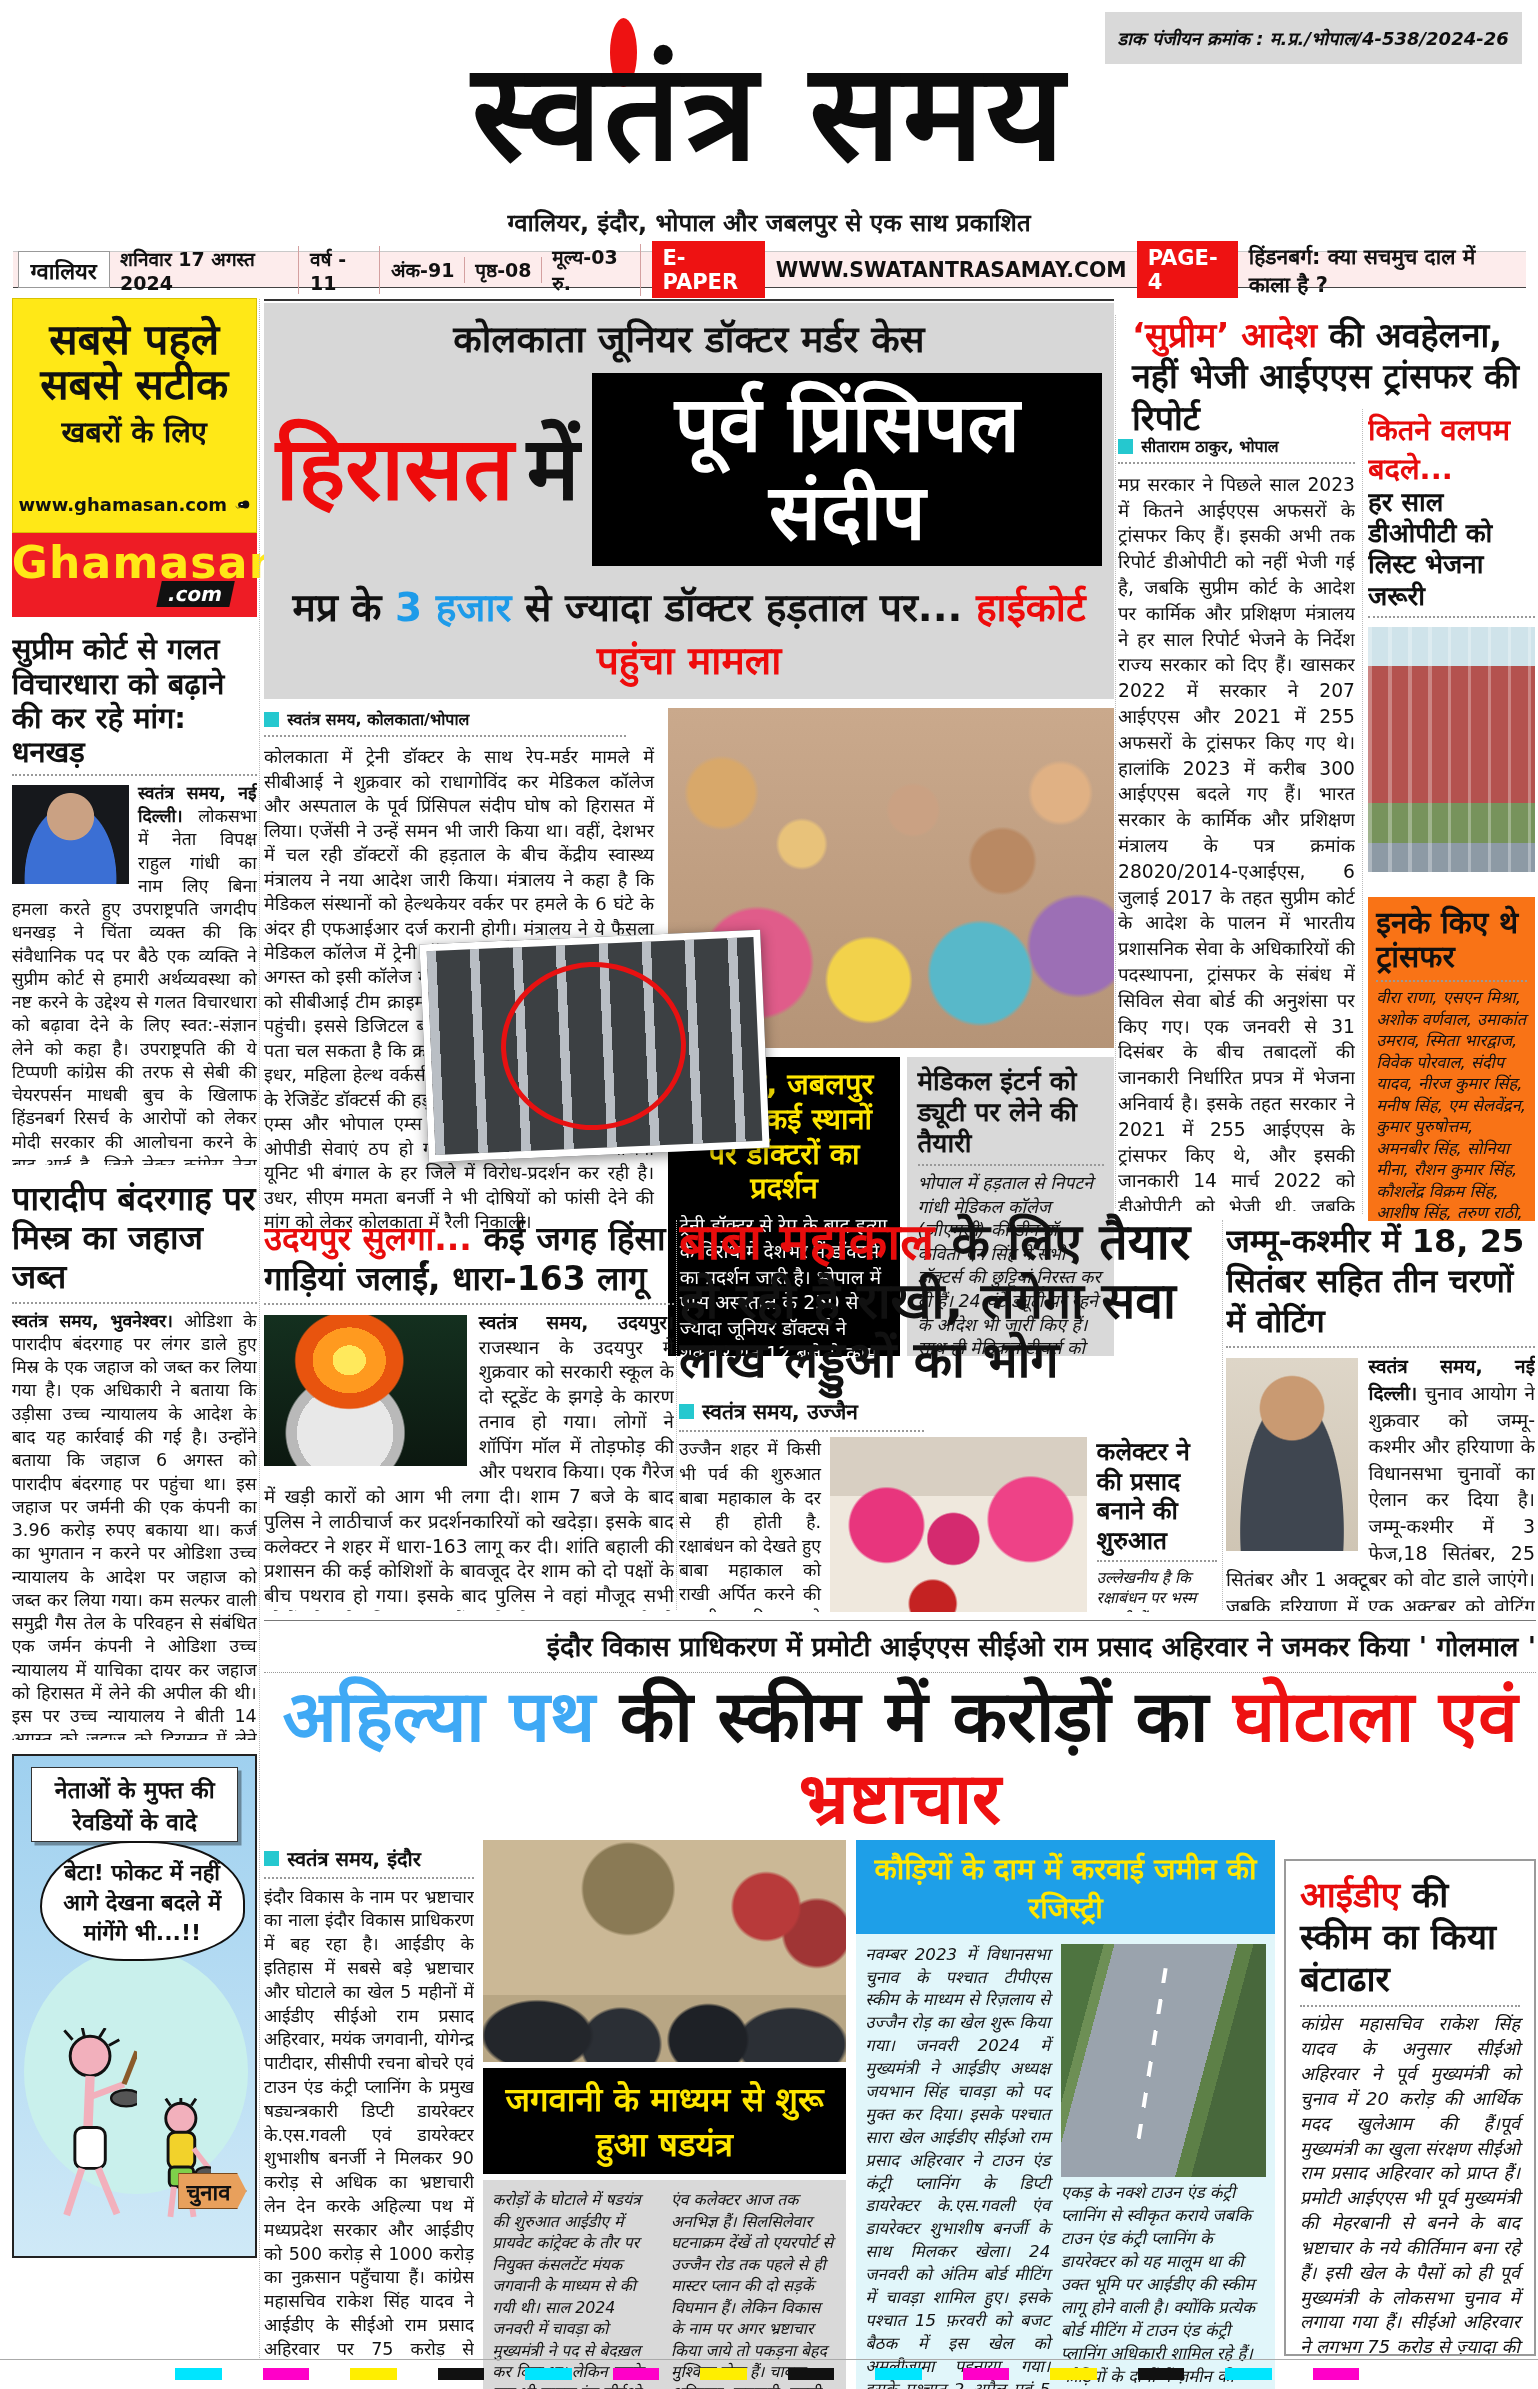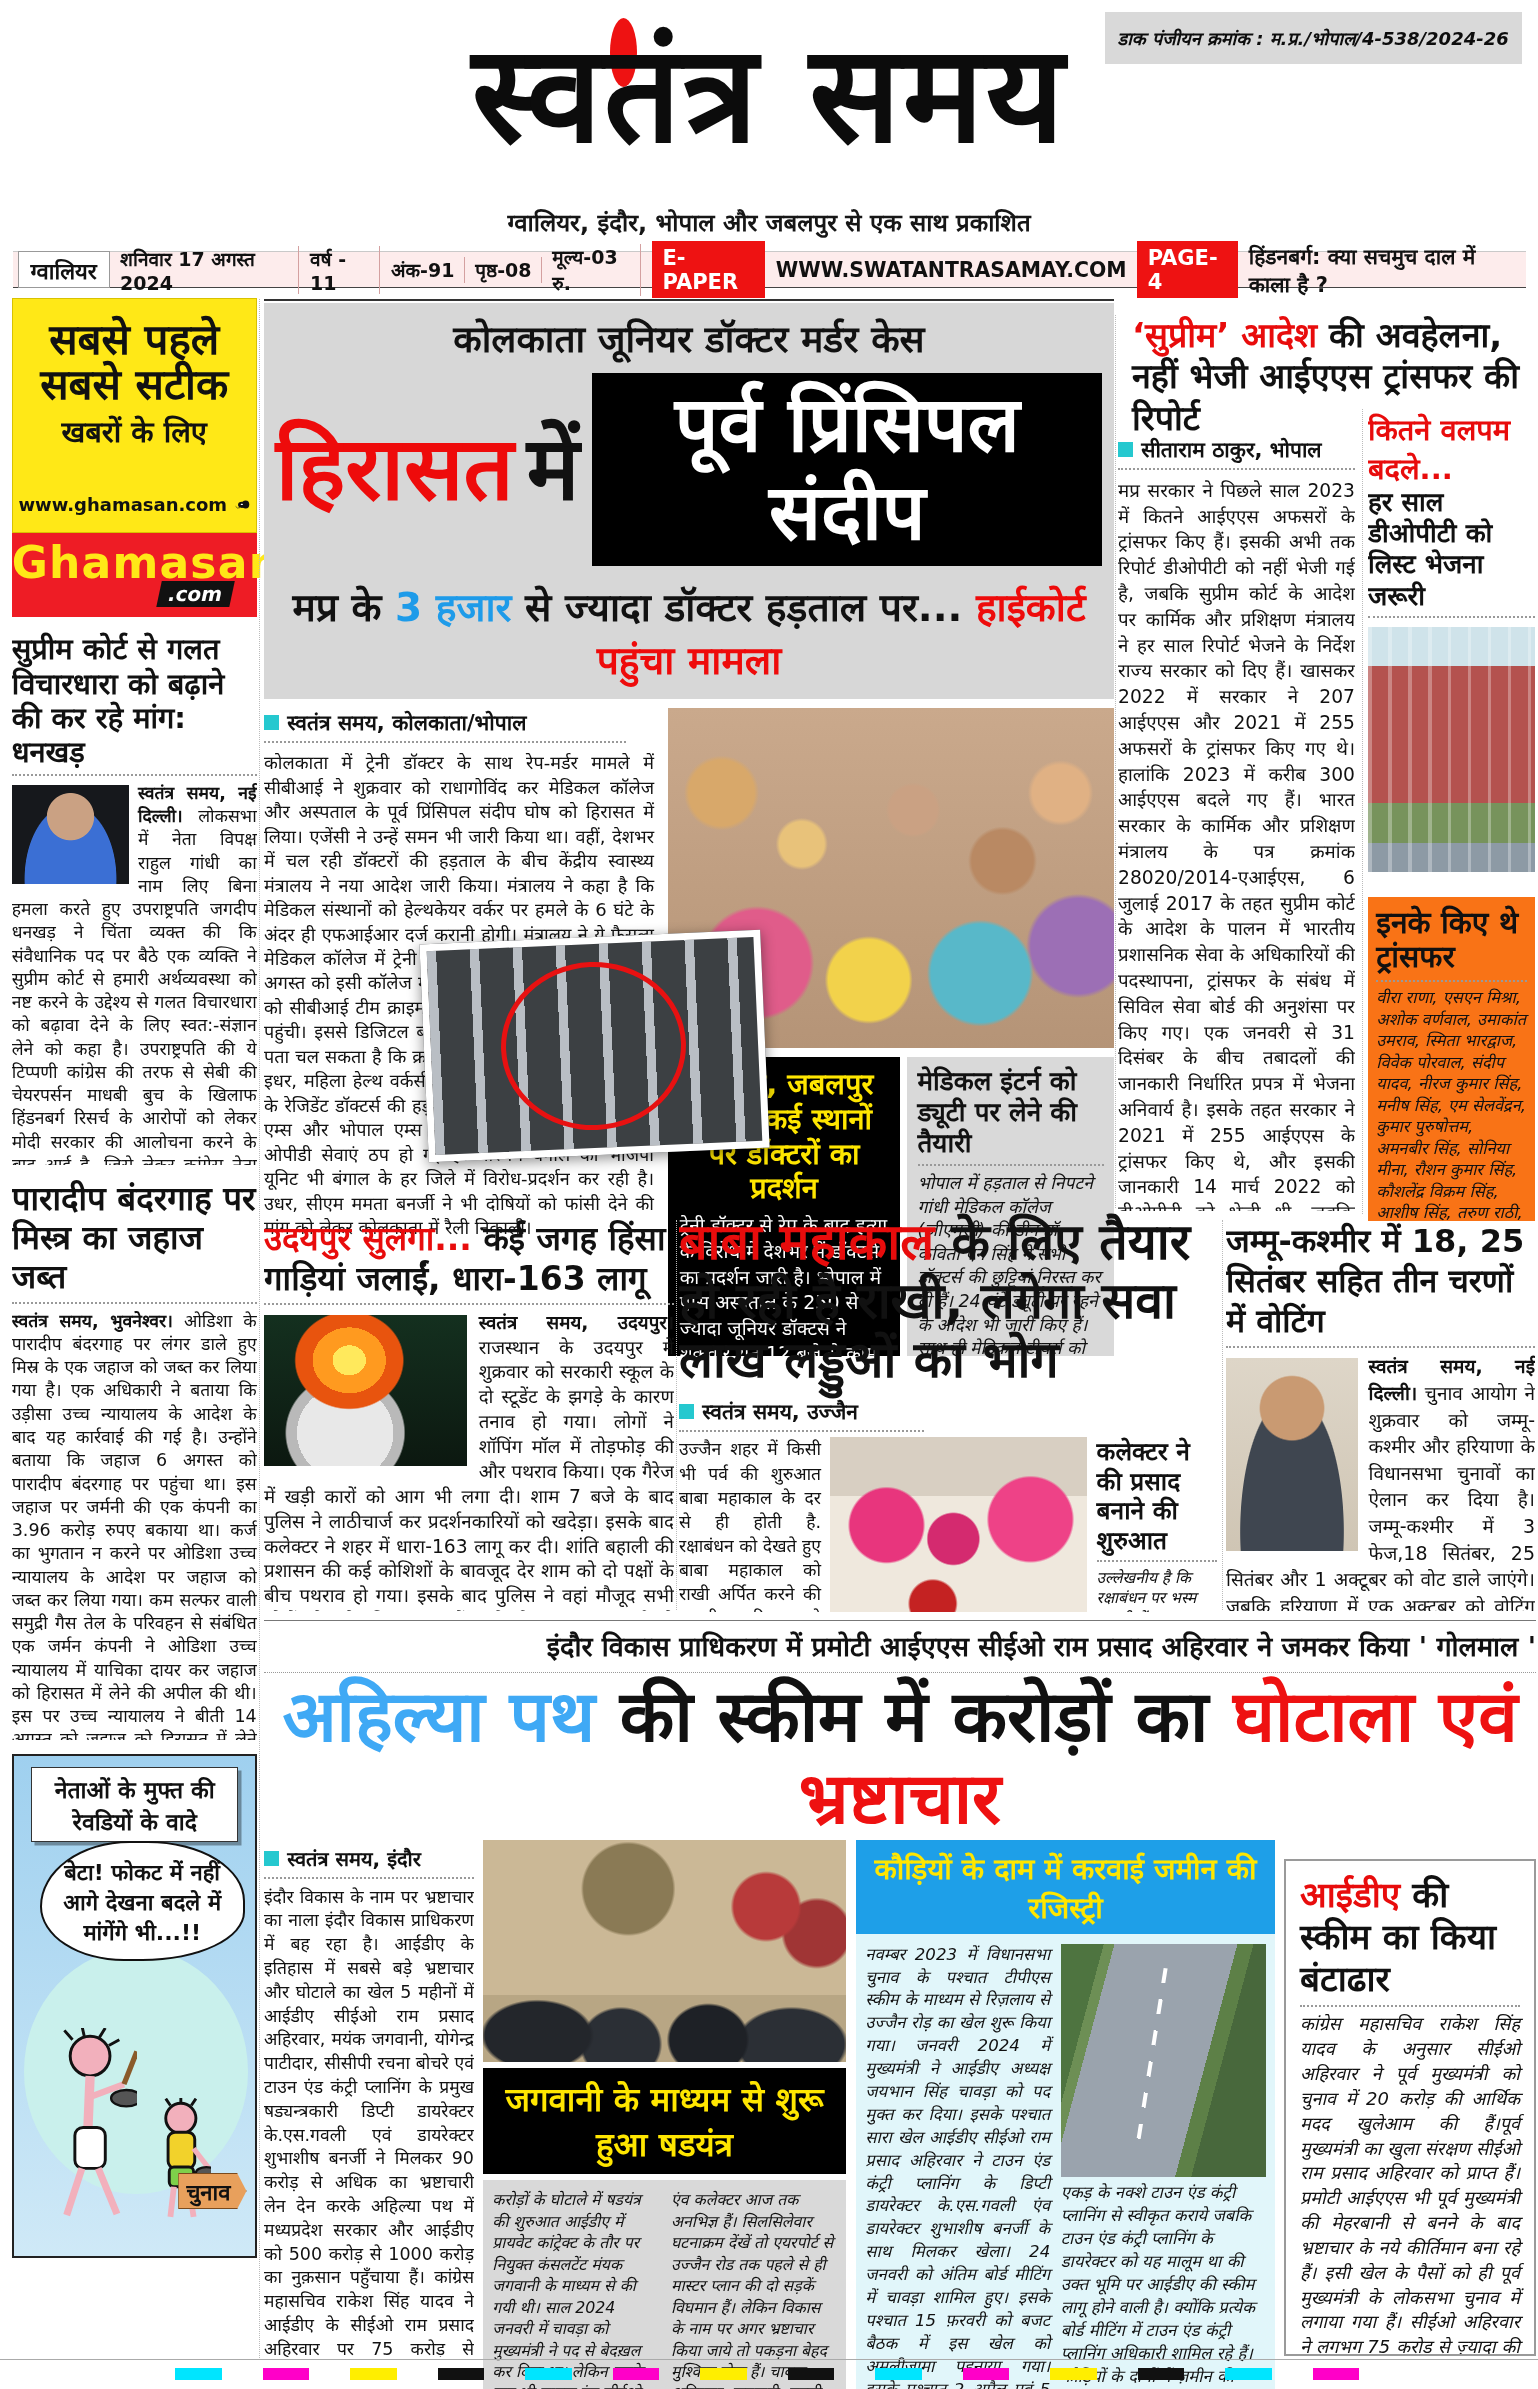--- a/index.html
+++ b/index.html
@@ -4,21 +4,21 @@
 <style>
   html,body{margin:0;padding:0;background:#eee;}
   .page{position:relative;width:1538px;height:2389px;background:#fff;font-family:"DejaVu Sans",sans-serif;color:#111;overflow:hidden;}
   .ov{overflow:hidden;}
   .jus{text-align:justify;}
   .dotted{border-bottom:2.3px dotted #999;margin:4.7px 0 5.8px 0;}
   .vline{position:absolute;width:0;border-left:1.8px dotted #bbb;}
   .hline{position:absolute;height:0;border-top:1.8px solid #444;}
   
   .postal{position:absolute;right:16.3px;top:11.7px;background:#d9d9d9;color:#0d0d0d;font-weight:bold;font-style:italic;font-size:18px;padding:14px 13px;}
-  .masthead{position:absolute;left:0;top:24px;width:100%;text-align:center;font-size:135px;line-height:1.05;font-weight:900;color:#0c0c0c;letter-spacing:2.3px;}
+  .masthead{position:absolute;left:0;top:42px;width:100%;text-align:center;font-size:135px;line-height:1.05;font-weight:900;color:#0c0c0c;letter-spacing:2.3px;}
   .reddot{position:absolute;left:610px;top:17.5px;width:27px;height:69px;background:#ee1212;border-radius:50%;}
   .tagline{position:absolute;left:0;top:205px;width:100%;text-align:center;font-size:24px;font-weight:900;color:#161616;}
   .dateline{position:absolute;left:13px;top:251px;width:1513px;height:37px;background:#fdecec;border-top:1.2px solid #c9c9c9;border-bottom:1.8px solid #444;display:flex;align-items:center;gap:10.5px;font-size:19px;font-weight:bold;padding:0 4.7px;box-sizing:border-box;}
   .citybox{background:#fff;border:1.2px solid #999;padding:2.3px 11.7px;font-size:22px;font-weight:900;}
   .dl-item{border-right:1.2px solid #d4a0a0;padding-right:9.3px;}
   .badge{background:#ee1212;color:#fff;font-weight:900;font-size:21px;padding:4.7px 10.5px;}
   .site{font-size:20.4px;font-weight:900;}
   .teaser{font-size:21px;font-weight:900;}
   
   .col-left{position:absolute;left:11.7px;top:298px;width:245px;}
@@ -51,21 +51,21 @@
   .center-top{position:absolute;left:264px;top:303px;width:850px;}
   .headzone{background:#d7d7d7;padding:9.3px 11.7px 14px;text-align:center;}
   .kicker{font-size:37px;font-weight:900;}
   .mh-row{display:flex;align-items:center;justify-content:center;gap:13px;margin-top:9.3px;}
   .mh-red{color:#ee0b0b;font-size:88px;font-weight:900;line-height:1;}
   .mh-mid{color:#111;font-size:88px;font-weight:900;line-height:1;}
   .mh-box{background:#000;color:#fff;font-size:77px;font-weight:900;line-height:1.15;padding:8.2px 15px;}
   .subhead{margin-top:13px;font-size:39px;font-weight:900;}
   .sub-blue{color:#1e9be9;}
   .sub-red{color:#ee0b0b;}
-  .byrow{display:flex;align-items:center;gap:8.2px;font-size:21px;font-weight:900;padding-bottom:4.7px;border-bottom:2.3px dotted #999;}
+  .byrow{display:flex;align-items:center;gap:8.2px;font-size:16px;font-weight:900;padding-bottom:4.7px;border-bottom:2.3px dotted #999;}
   .bsq{display:inline-block;width:15px;height:15px;background:#25c8cf;}
   .main-body{margin-top:9.3px;position:relative;}
   .float-right-col{float:right;width:446px;margin-left:14px;}
   .ph-protest{width:446px;height:340px;background:
     radial-gradient(circle at 12% 25%, #d8a86a 0 7%, transparent 8%),
     radial-gradient(circle at 30% 40%, #e8c27a 0 6%, transparent 7%),
     radial-gradient(circle at 55% 30%, #caa183 0 7%, transparent 8%),
     radial-gradient(circle at 75% 45%, #b98963 0 8%, transparent 9%),
     radial-gradient(circle at 88% 25%, #e0b184 0 6%, transparent 7%),
     radial-gradient(circle at 20% 75%, #e05c8a 0 12%, transparent 13%),

